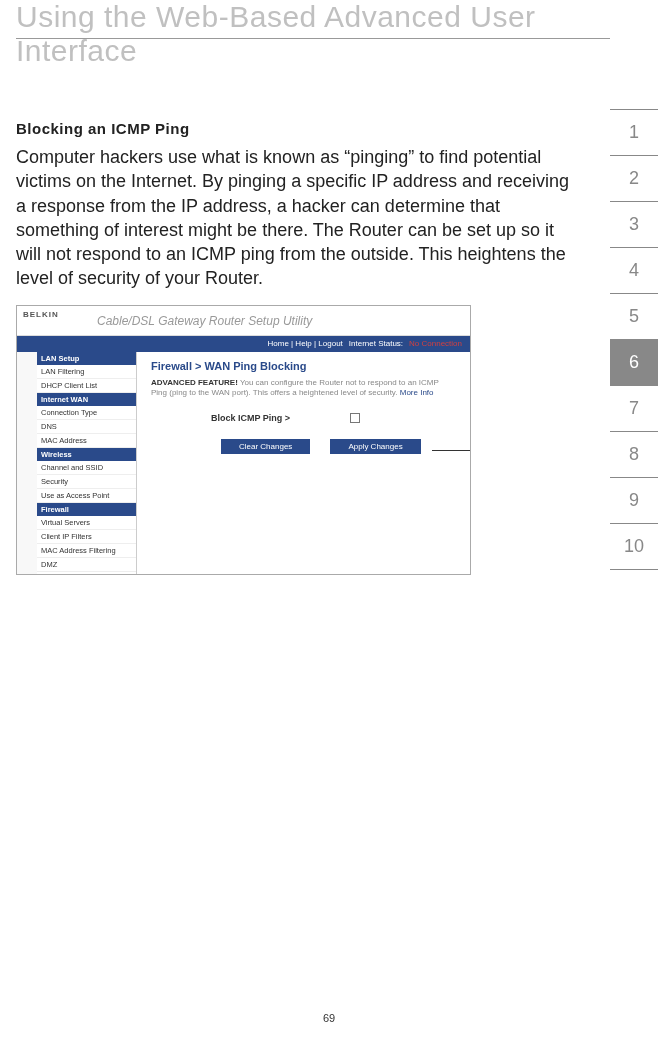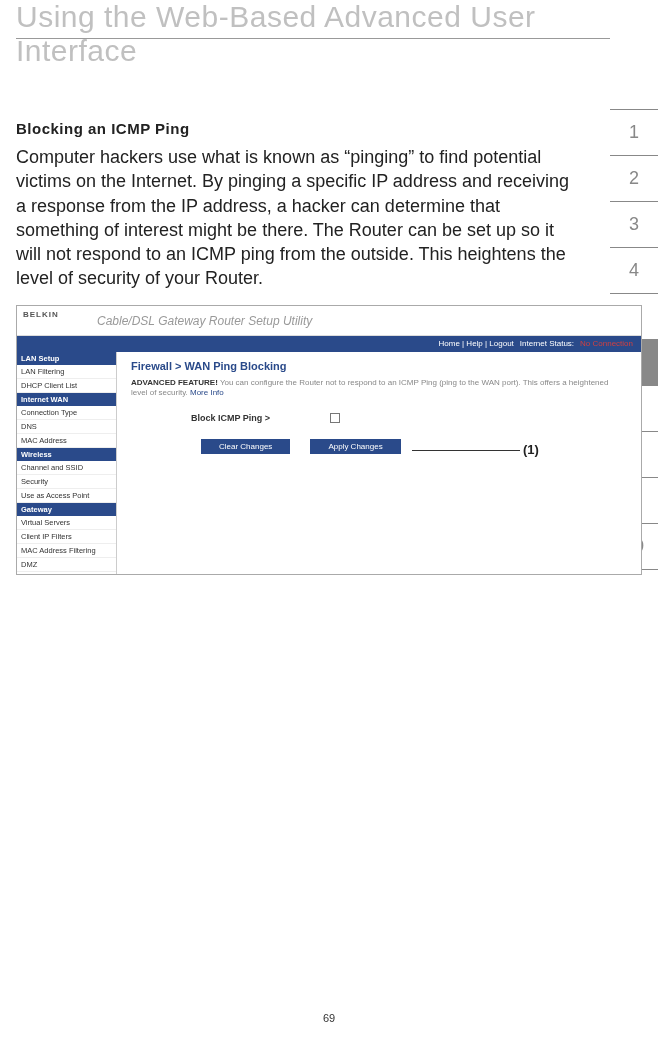--- a/index.html
+++ b/index.html
@@ -65,21 +65,21 @@
     font-stretch: condensed;
   }
   .body-text {
     font-size: 18px;
     line-height: 1.35;
     color: #222;
     margin-bottom: 14px;
   }
   .screenshot-box {
     border: 1px solid #aaa;
-    width: 626px;
+    width: 455px;
     height: 270px;
     position: relative;
     background: #f8f8f8;
     margin-bottom: 18px;
     overflow: hidden;
   }
   .ss-titlebar {
     background: #fff;
     height: 30px;
     position: relative;
@@ -104,21 +104,21 @@
     background: #2a4a8a;
     height: 16px;
     display: flex;
     justify-content: flex-end;
     align-items: center;
     padding-right: 8px;
     gap: 6px;
   }
   .ss-topbar span { font-size: 8px; color: #fff; }
   .ss-topbar .status-red { color: #d04040; }
-  .ss-body { display: flex; height: calc(100% - 46px); }
+  .ss-body { display: flex; height: calc(100% - 46px); margin-left: 20px; }
   .ss-sidebar {
     width: 100px;
     background: #fff;
     border-right: 1px solid #ccc;
     font-size: 7.5px;
     color: #333;
   }
   .ss-side-head {
     background: #2a4a8a;
     color: #fff;
@@ -232,21 +232,21 @@
         <div class="ss-side-item">LAN Filtering</div>
         <div class="ss-side-item">DHCP Client List</div>
         <div class="ss-side-head">Internet WAN</div>
         <div class="ss-side-item">Connection Type</div>
         <div class="ss-side-item">DNS</div>
         <div class="ss-side-item">MAC Address</div>
         <div class="ss-side-head">Wireless</div>
         <div class="ss-side-item">Channel and SSID</div>
         <div class="ss-side-item">Security</div>
         <div class="ss-side-item">Use as Access Point</div>
-        <div class="ss-side-head">Gateway</div>
+        <div class="ss-side-head">Firewall</div>
         <div class="ss-side-item">Virtual Servers</div>
         <div class="ss-side-item">Client IP Filters</div>
         <div class="ss-side-item">MAC Address Filtering</div>
         <div class="ss-side-item">DMZ</div>
         <div class="ss-side-item red">WAN Ping Blocking</div>
 
       </div>
       <div class="ss-main">
         <div class="ss-crumb">Firewall &gt; WAN Ping Blocking</div>
         <div class="ss-adv">

